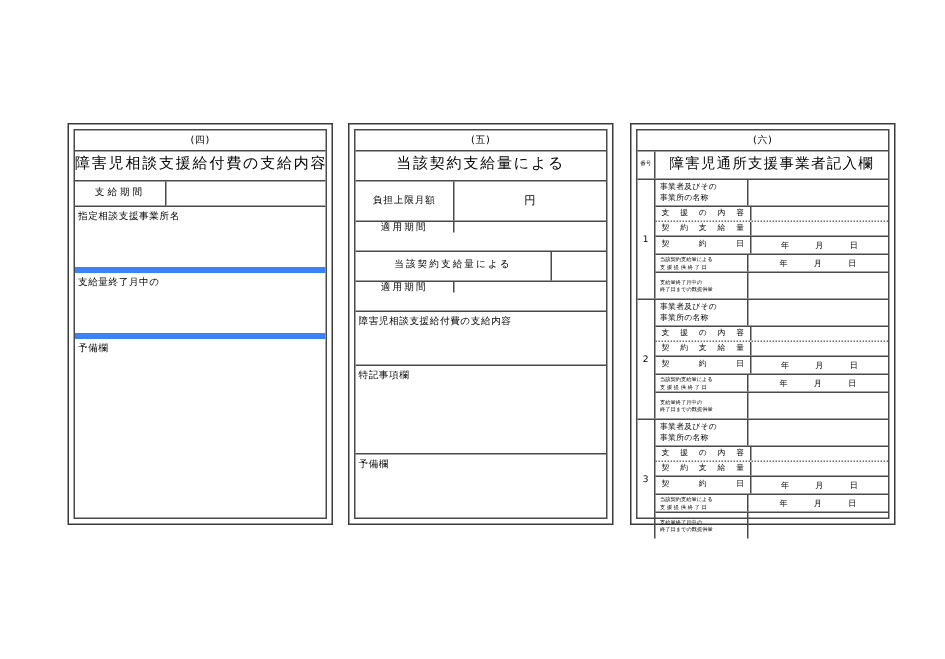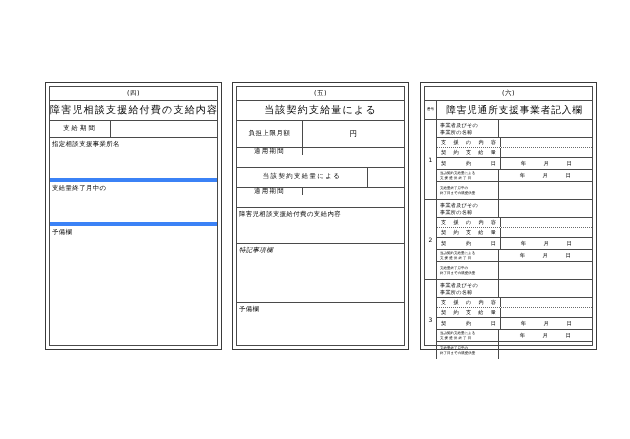--- a/index.html
+++ b/index.html
@@ -145,21 +145,21 @@
     letter-spacing: 0.2px;
   }
   #p2 .r-joge .val { flex: 0 0 36px; }
   #p2 .blockrow {
     display: flex;
     flex-direction: column;
     border-bottom: 1px solid #4a4a4a;
   }
   #p2 .blockrow .lbl { padding: 3px 0 0 2px; letter-spacing: 0.4px; }
   #p2 .r-kanri  { height: 35px; }
-  #p2 .r-tokki  { height: 58px; font-style: italic; }
+  #p2 .r-tokki  { height: 58px; }
   #p2 .r-yobi   { flex: 1 1 auto; border-bottom: none; }
 
   
   #panel3 { left: 420px; top: 82px; width: 177px; height: 268px; }
   #p3 .panel-title-row .numhead {
     flex: 0 0 11px;
     border-right: 1px solid #4a4a4a;
     display: flex;
     align-items: center;
     justify-content: center;

